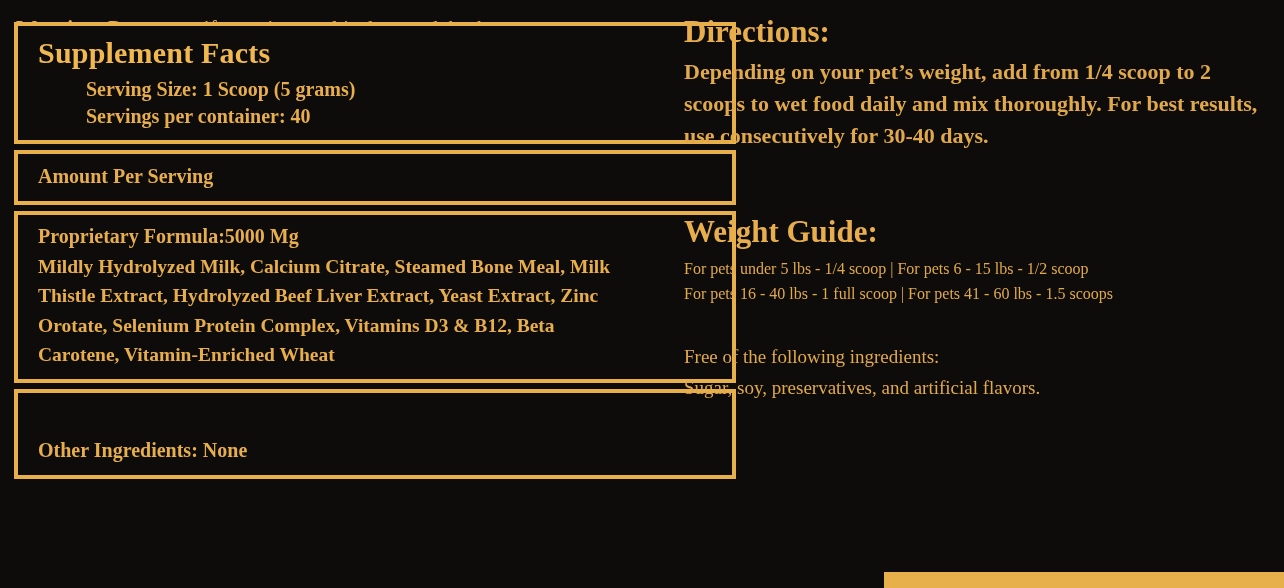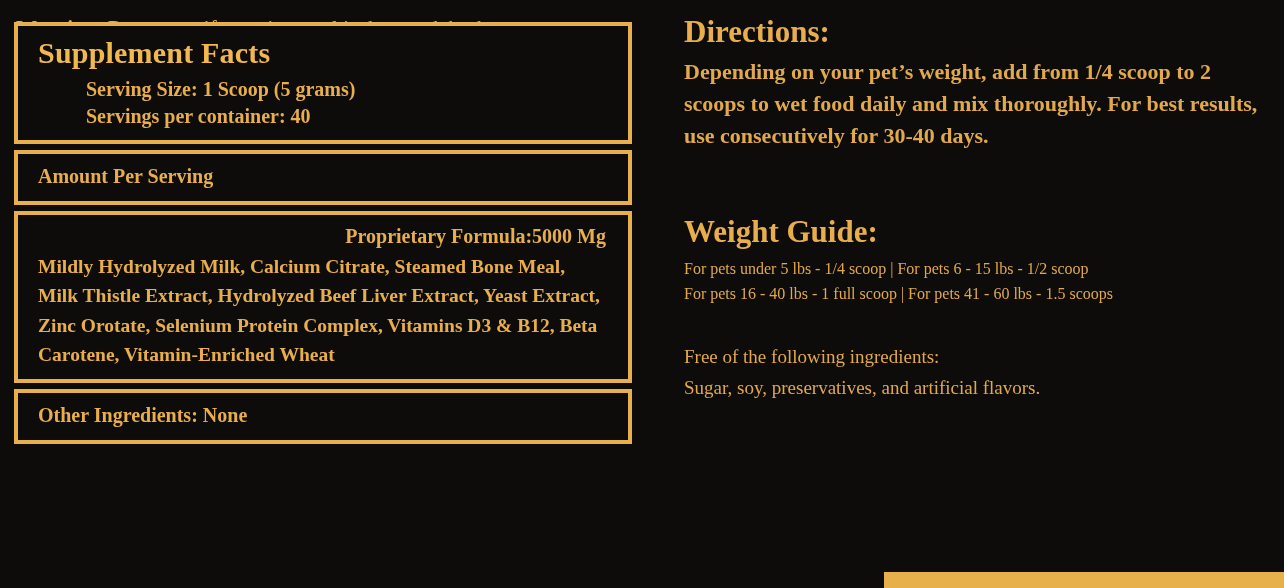--- a/index.html
+++ b/index.html
@@ -15,21 +15,21 @@
     font-family: "Liberation Serif", serif;
     color: #e0a94a;
     overflow: hidden;
   }
 
   
   .facts {
     position: absolute;
     left: 14px;
     top: 22px;
-    width: 618px;
+    width: 722px;
   }
   .facts-box {
     border: 4px solid #e8b04b;
     background: #0d0c0a;
     padding: 8px 20px 10px 20px;
     box-sizing: border-box;
   }
   .facts-box + .facts-box {
     margin-top: 6px;
   }
@@ -48,21 +48,21 @@
     margin-left: 48px;
   }
   .amount-row {
     font-size: 20px;
     font-weight: bold;
     padding: 3px 0;
     color: #e8ae4c;
   }
   .prop-row {
     display: flex;
-    justify-content: flex-end;
+    justify-content: flex-start;
     align-items: baseline;
     font-size: 20px;
     font-weight: bold;
     color: #e8ae4c;
     padding: 2px 0 4px 0;
   }
   .prop-amount {
     padding-right: 2px;
   }
   .ingredients {
@@ -70,20 +70,21 @@
     font-weight: bold;
     line-height: 1.5;
     color: #e8ae4c;
     max-width: 575px;
   }
   .other-row {
     font-size: 20px;
     font-weight: bold;
     color: #e8ae4c;
     padding: 3px 0;
+    margin-top: 35px;
   }
   .warning {
     margin: 14px 0 0 16px;
     width: 560px;
     font-size: 21px;
     line-height: 1.35;
     color: #e2ac4c;
   }
   .warning b {
     font-weight: bold;

